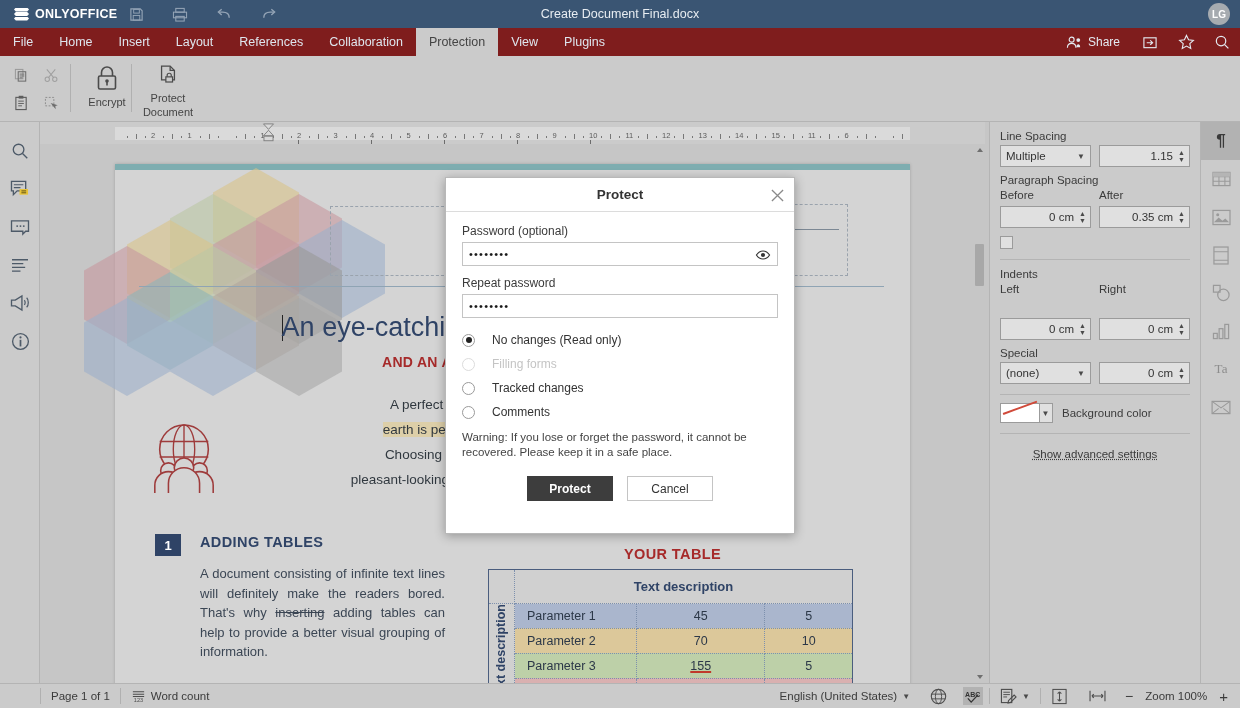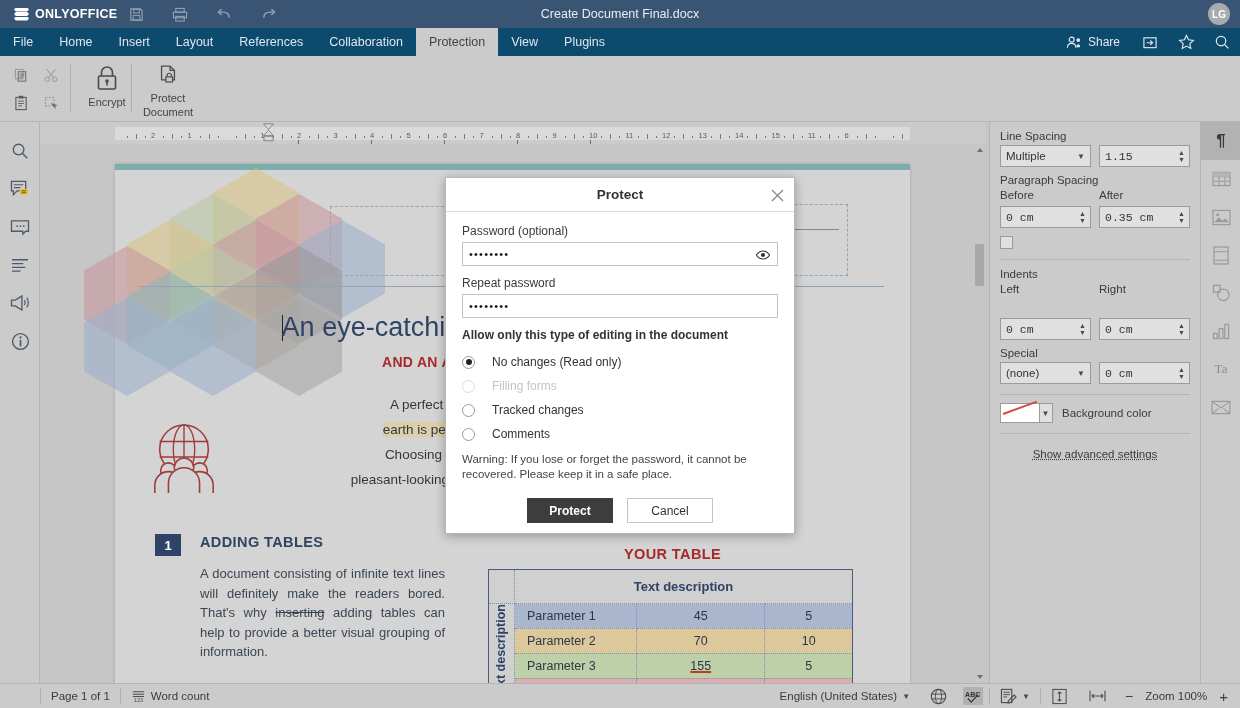--- a/index.html
+++ b/index.html
@@ -41,21 +41,21 @@
   }
   .avatar {
     position: absolute; right: 10px; top: 3px; width: 22px; height: 22px; border-radius: 50%;
     background: #a6abb0; color: #fff; font-size: 10px; font-weight: bold;
     display: flex; align-items: center; justify-content: center; cursor: pointer;
   }
 
   
   .menubar {
     position: absolute; left: 0; top: 28px; width: 1240px; height: 28px;
-    background: #0c4a6e;
+    background: #7f1d1d;
   }
   .menu-items { display: flex; height: 28px; align-items: stretch; }
   .menu-item {
     padding: 0 13px; height: 28px; line-height: 28px; font-size: 12.5px;
     color: #dfe6ee; cursor: pointer; white-space: nowrap;
   }
   .menu-item.active { background: #cbcbcb; color: #444; }
 
   .menu-right { position: absolute; right: 8px; top: 0; height: 28px; display: flex; align-items: center; gap: 16px; }
   .share-btn { display: flex; align-items: center; gap: 5px; font-size: 12px; color: #e4eaf1; cursor: pointer; padding-right: 4px; }
@@ -104,21 +104,21 @@
   }
   .rp-label { font-size: 11.5px; color: #3b3b3b; margin-bottom: 3px; }
   .rp-row { display: flex; gap: 8px; margin-bottom: 7px; }
   .rp-col { flex: 1; }
   .rp-sel, .rp-num {
     height: 22px; background: #e0e0e0; border: 1px solid #9b9b9b;
     display: flex; align-items: center; font-size: 11.5px; color: #333; cursor: pointer;
   }
   .rp-sel { justify-content: space-between; padding: 0 5px; }
   .rp-num { justify-content: flex-end; padding: 0 3px 0 5px; position: relative; }
-  .rp-num .val { flex: 1; text-align: left; padding-right: 4px; font-family: Liberation Mono, monospace; }
+  .rp-num .val { flex: 1; text-align: right; padding-right: 4px; }
   .spin { display: flex; flex-direction: column; gap: 1px; width: 9px; }
   .spin span { font-size: 7px; line-height: 6px; color: #4a4a4a; text-align: center; cursor: pointer; }
   .caret { font-size: 8px; color: #4a4a4a; }
   .rp-check { display: flex; gap: 6px; align-items: flex-start; margin: 7px 0 9px 0; }
   .cbox { width: 13px; height: 13px; background: #e0e0e0; border: 1px solid #9b9b9b; flex: 0 0 13px; margin-top: 1px; cursor: pointer; }
   .rp-check-lbl { font-size: 11.5px; line-height: 15px; color: #3b3b3b; }
   .rp-div { height: 1px; background: #b4b4b4; margin: 10px 0 8px 0; }
   .rp-head { font-size: 11.5px; color: #3b3b3b; margin-bottom: 3px; }
   .bgcolor-row { display: flex; align-items: center; gap: 9px; margin-top: 4px; }
   .bgswatch { width: 40px; height: 20px; background: #fff; border: 1px solid #9b9b9b; position: relative; cursor: pointer; }
@@ -1020,21 +1020,20 @@
               <circle cx="8.5" cy="8.5" r="2.2" fill="#333"></circle>
             </svg>
         </span>
       </div>
 
       <div class="fld-label">Repeat password</div>
       <div class="fld">
         <span class="dots">••••••••</span>
       </div>
 
-      <div class="allow-title">Allow only this type of editing in the document</div>
       <div id="radio-list">
           <div class="radio-row">
             <span class="radio checked"></span>
             <span class="radio-lbl">No changes (Read only)</span>
           </div>
           <div class="radio-row disabled">
             <span class="radio"></span>
             <span class="radio-lbl">Filling forms</span>
           </div>
           <div class="radio-row">

